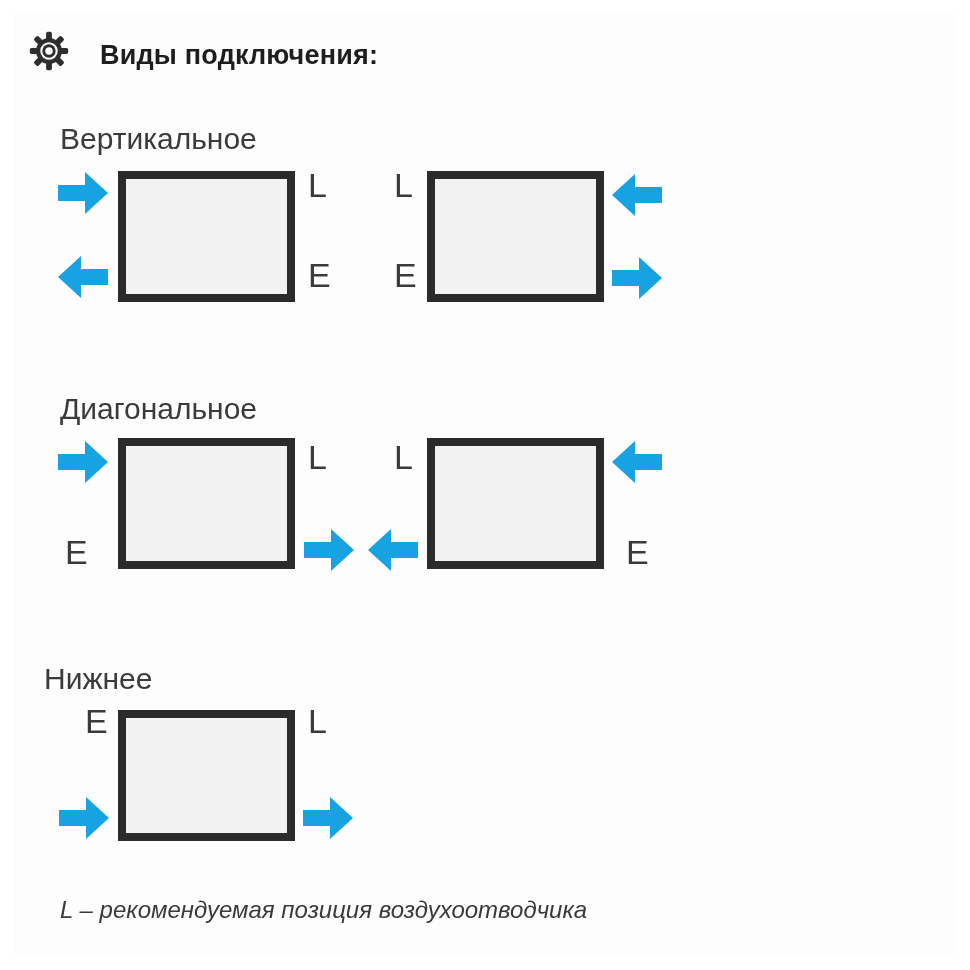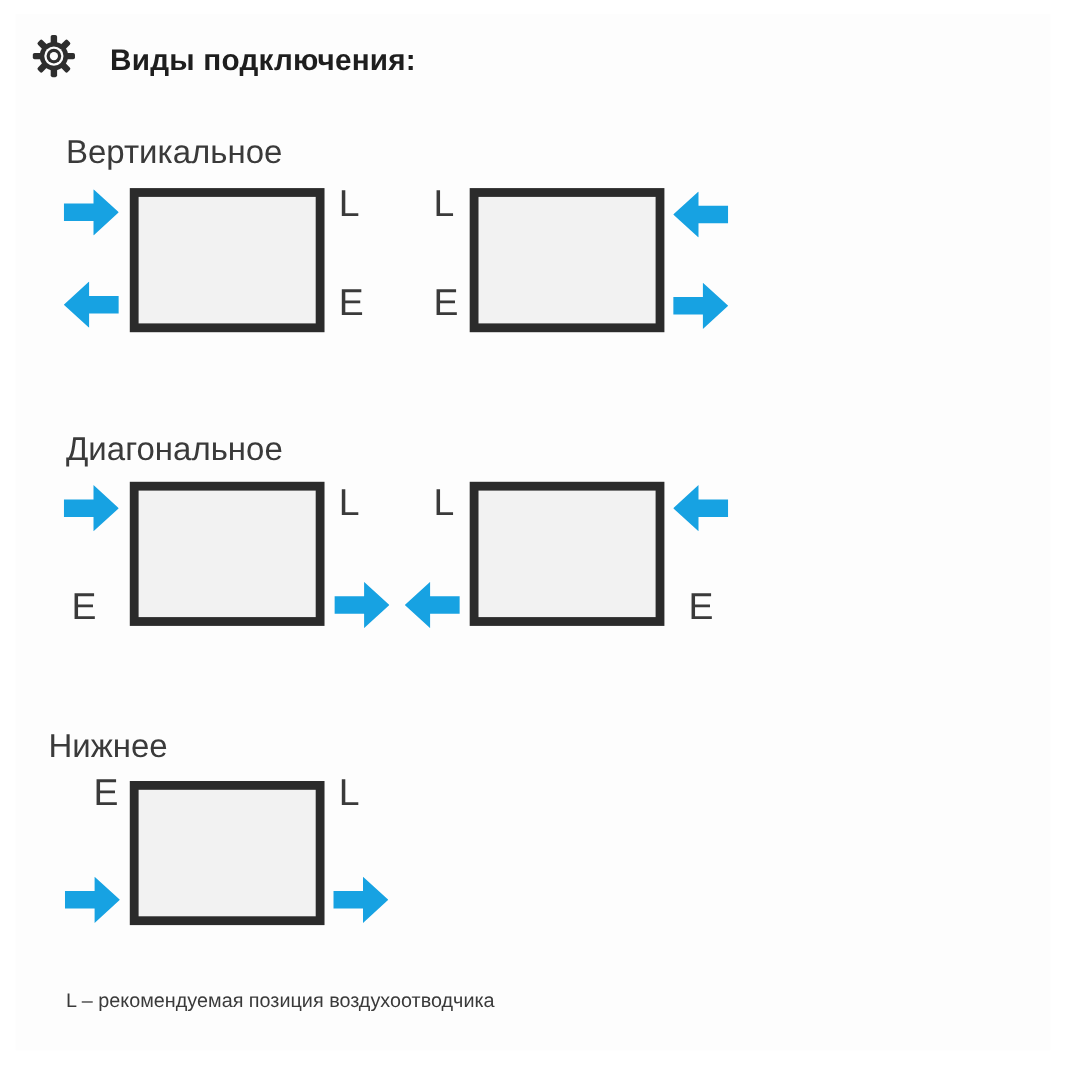--- a/index.html
+++ b/index.html
@@ -64,21 +64,21 @@
   .l-v2L{left:394px;top:168px;}
   .l-v2E{left:394px;top:258px;}
   .l-d1L{left:308px;top:440px;}
   .l-d1E{left:65px;top:535px;}
   .l-d2L{left:394px;top:440px;}
   .l-d2E{left:626px;top:535px;}
   .l-b1E{left:85px;top:704px;}
   .l-b1L{left:308px;top:704px;}
 
   
-  .legend{left:60px;top:897px;font-size:18px;line-height:25px;color:var(--text,#3c3c3c);}
+  .legend{left:60px;top:897px;font-size:24px;line-height:25px;color:var(--text,#3c3c3c);font-style:italic;}
   .legend div{white-space:nowrap;}
 
   .gear svg{display:block;width:100%;height:100%;}
 </style>
 </head>
 <body>
 
 <div class="page">
   <div class="card abs"></div>
 

